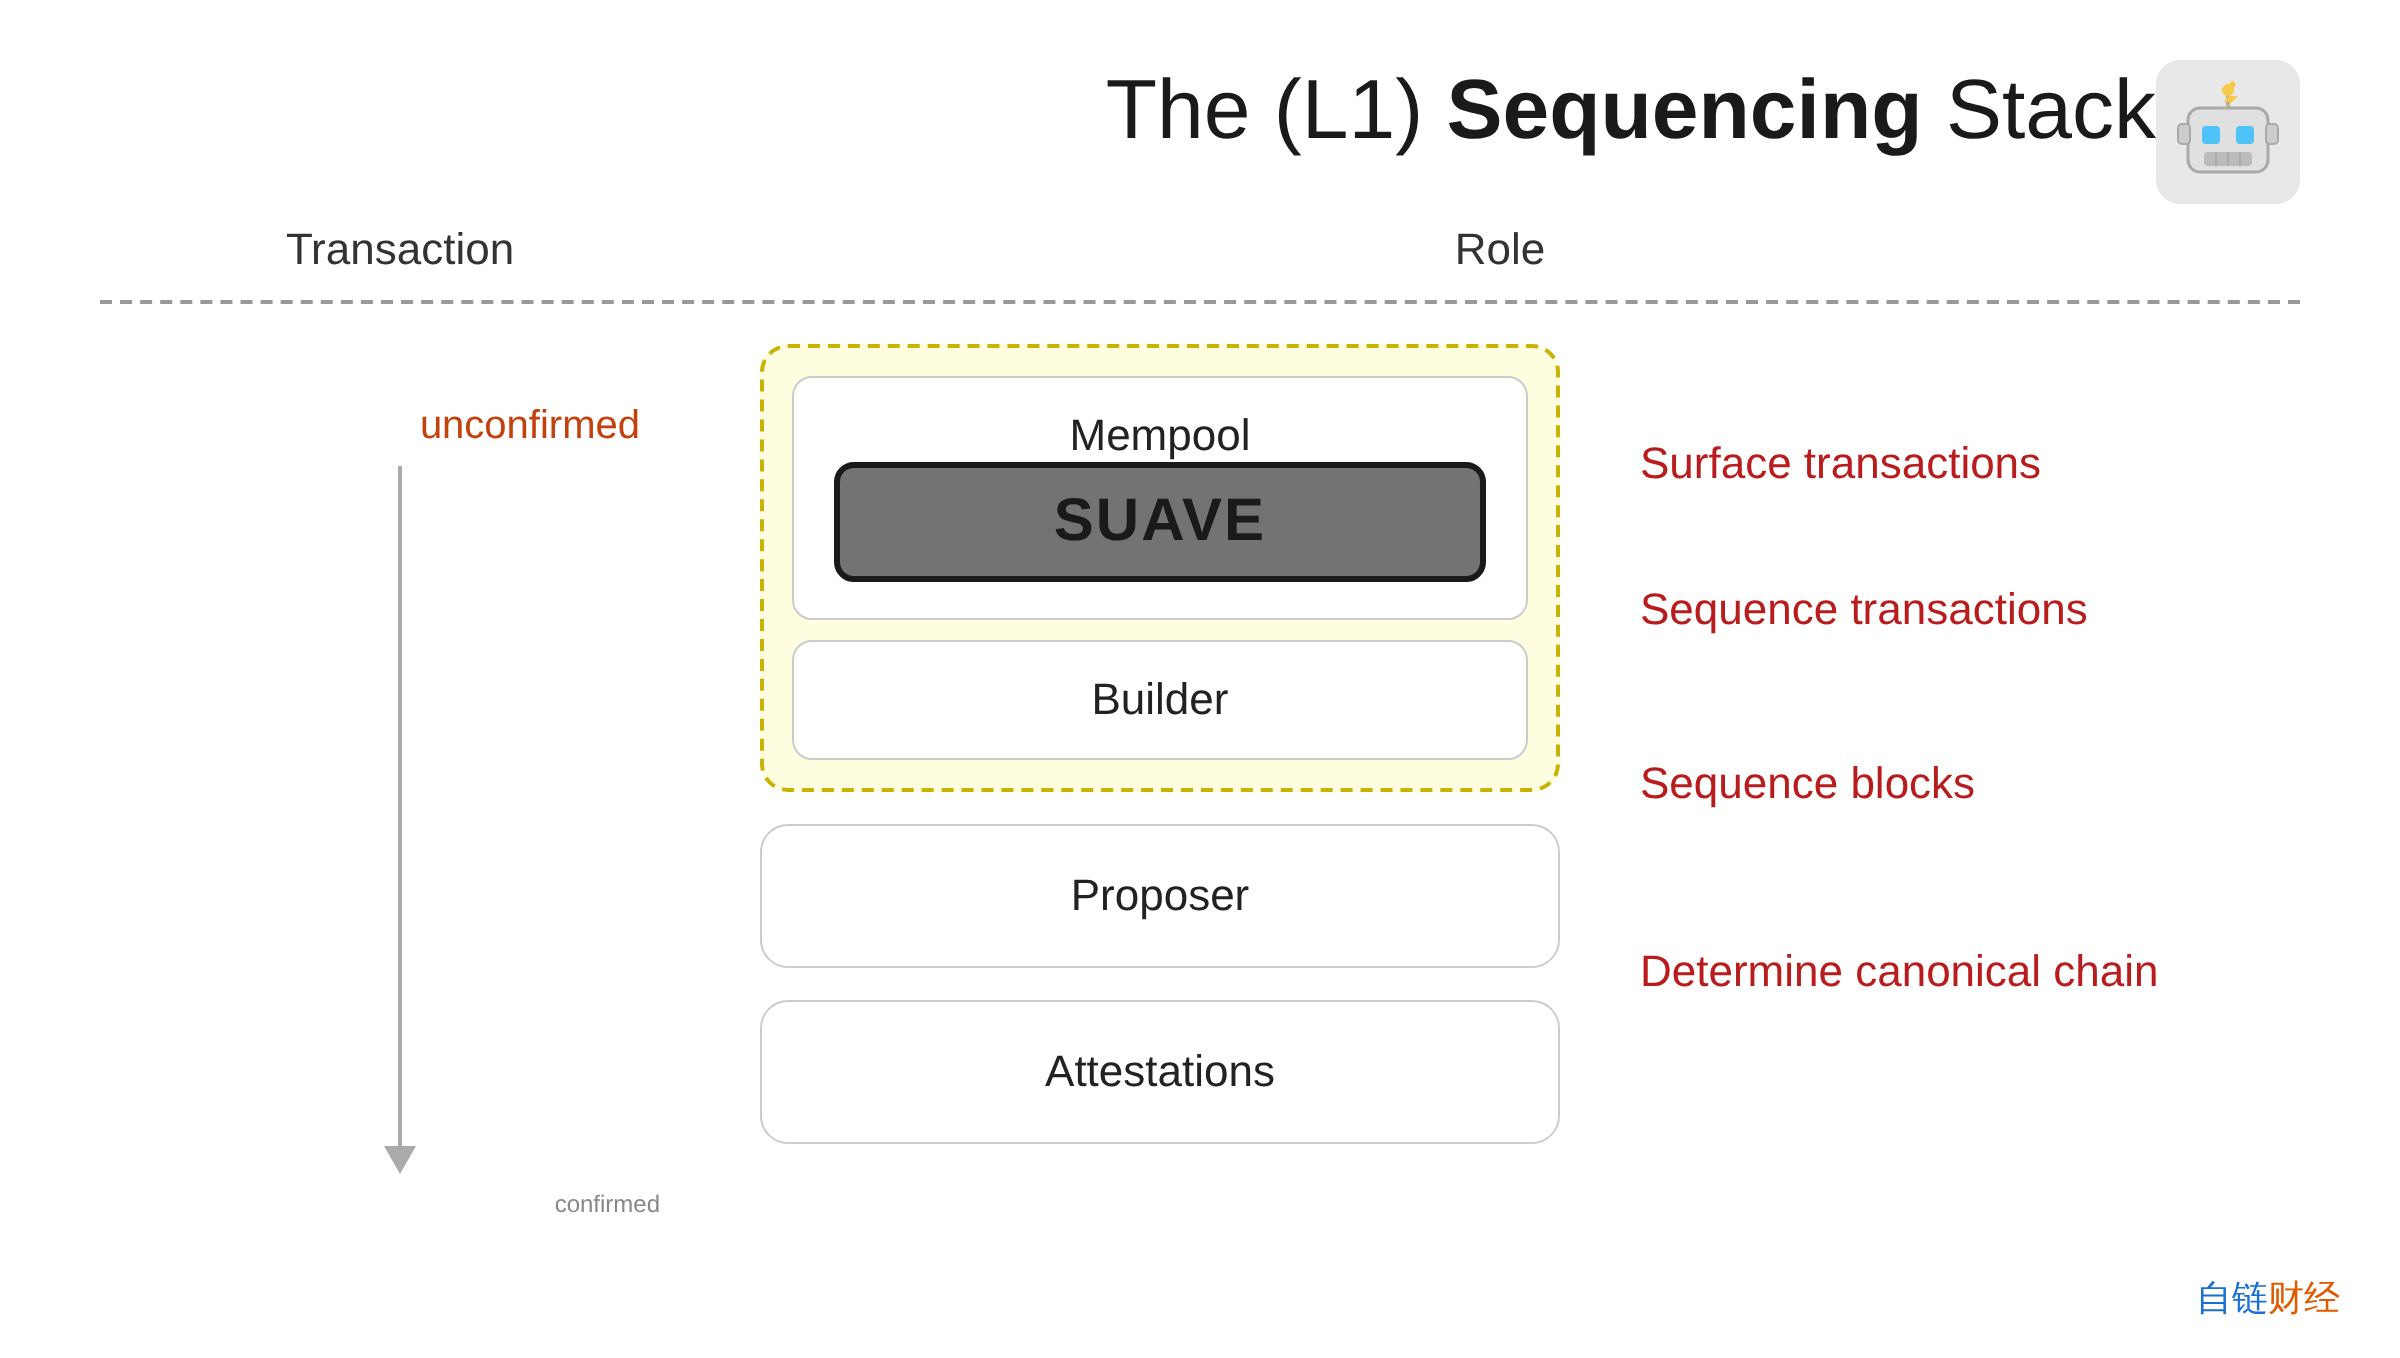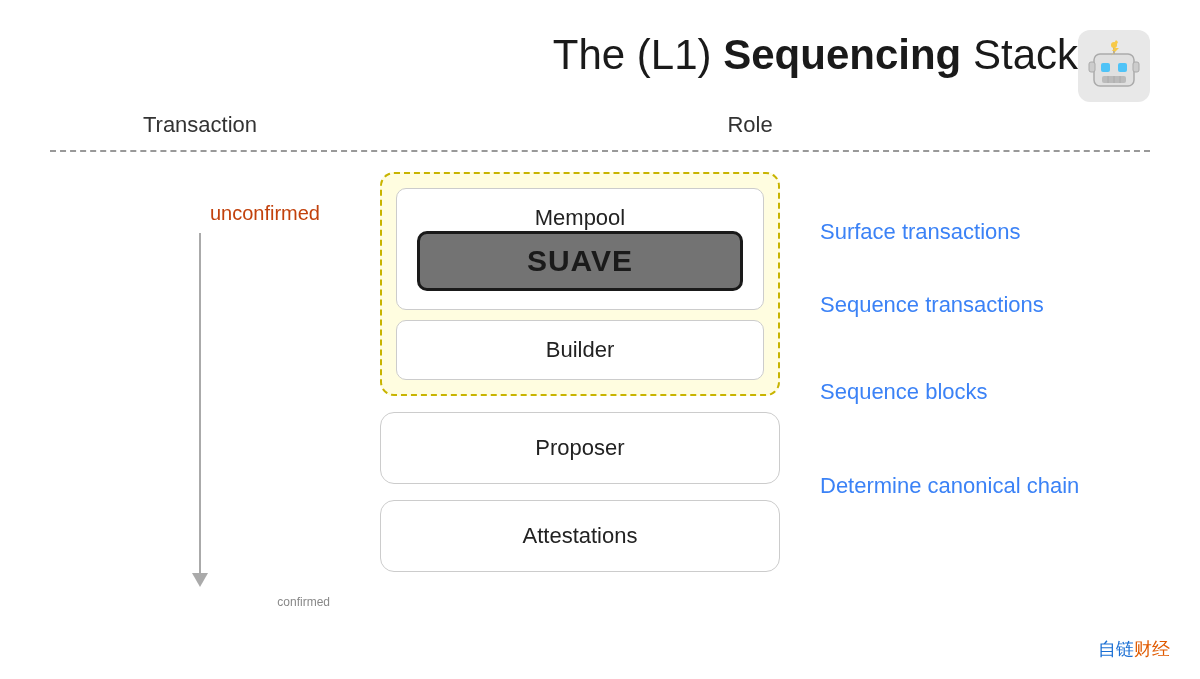--- a/index.html
+++ b/index.html
@@ -215,21 +215,21 @@
       flex: 1;
       display: flex;
       flex-direction: column;
       padding-top: 0;
       padding-left: 40px;
       gap: 0;
     }
 
     .role-item {
       font-size: 22px;
-      color: #3b82f6;
+      color: #b91c1c;
       display: flex;
       align-items: center;
     }
 
     
     .role-surface {
       margin-top: 20px;
       height: 80px;
       align-items: center;
     }

